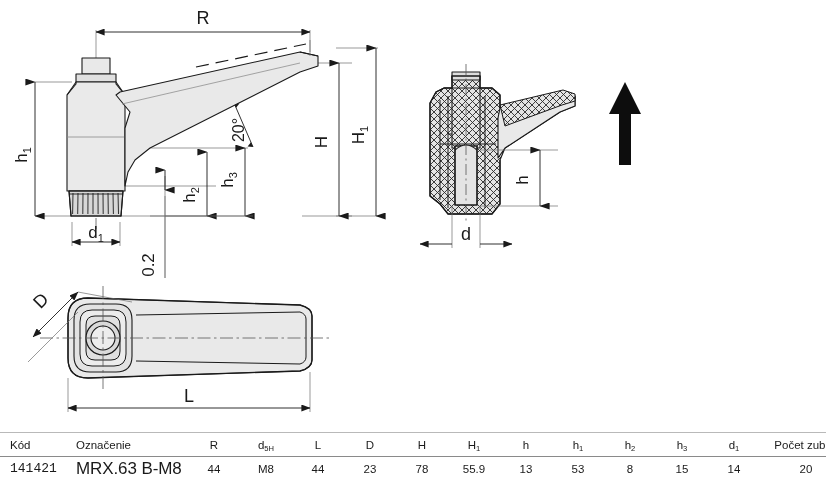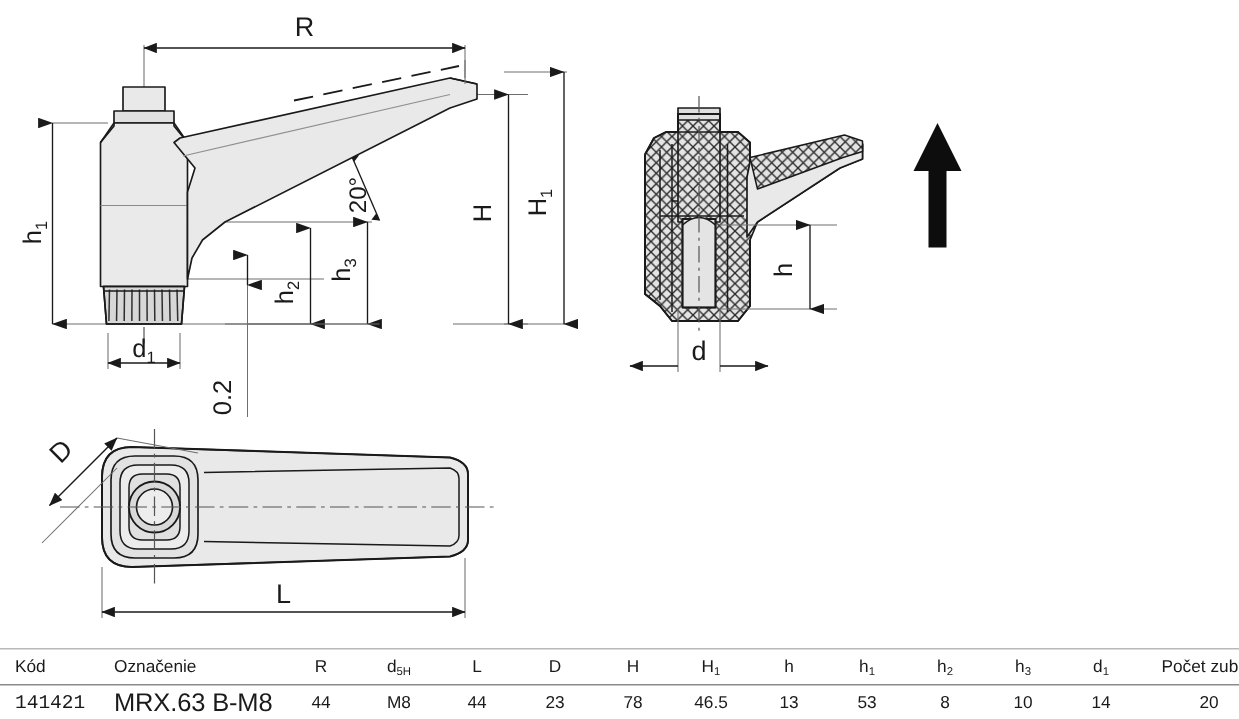--- a/index.html
+++ b/index.html
@@ -396,25 +396,25 @@
       </thead>
       <tbody>
         <tr>
           <td class="col-code code-val">141421</td>
           <td class="col-desig desig-val">MRX.63 B-M8</td>
           <td class="col-num">44</td>
           <td class="col-num">M8</td>
           <td class="col-num">44</td>
           <td class="col-num">23</td>
           <td class="col-num">78</td>
-          <td class="col-num">46.5</td>
+          <td class="col-num">55.9</td>
           <td class="col-num">13</td>
           <td class="col-num">53</td>
           <td class="col-num">8</td>
-          <td class="col-num">10</td>
+          <td class="col-num">15</td>
           <td class="col-num">14</td>
           <td class="col-teeth">20</td>
 
         </tr>
       </tbody>
     </table>
   </div>
 
 </div>
 

